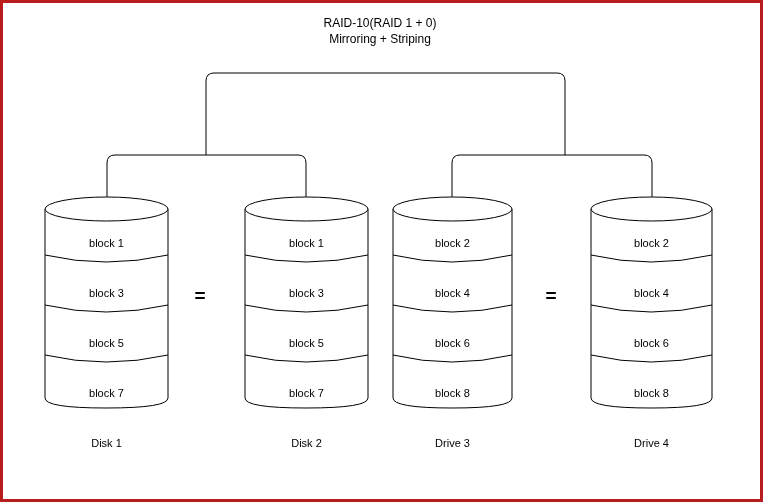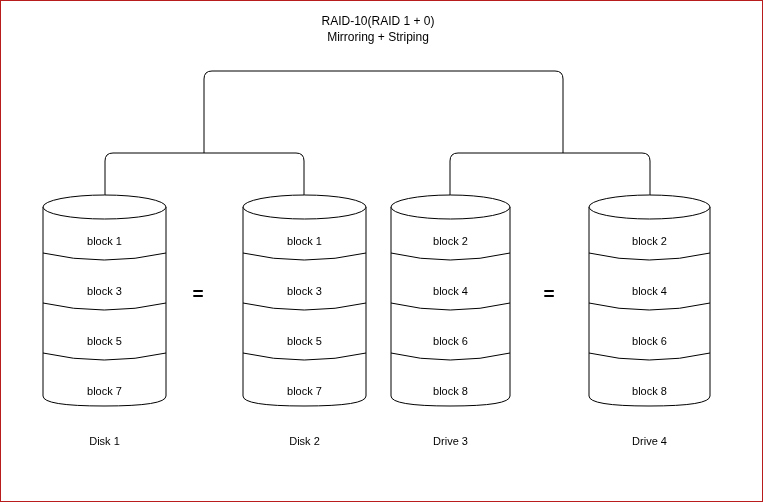--- a/index.html
+++ b/index.html
@@ -10,21 +10,21 @@
   }
   body {
     font-family: "Liberation Sans", sans-serif;
   }
   #canvas {
     position: relative;
     width: 763px;
     height: 502px;
     background: #ffffff;
     box-sizing: border-box;
-    border: 1px solid #b91c1c;
+    border: 3px solid #b91c1c;
     overflow: hidden;
   }
   #diagram-svg {
     position: absolute;
     left: 0;
     top: 0;
     width: 763px;
     height: 502px;
     display: block;
   }

